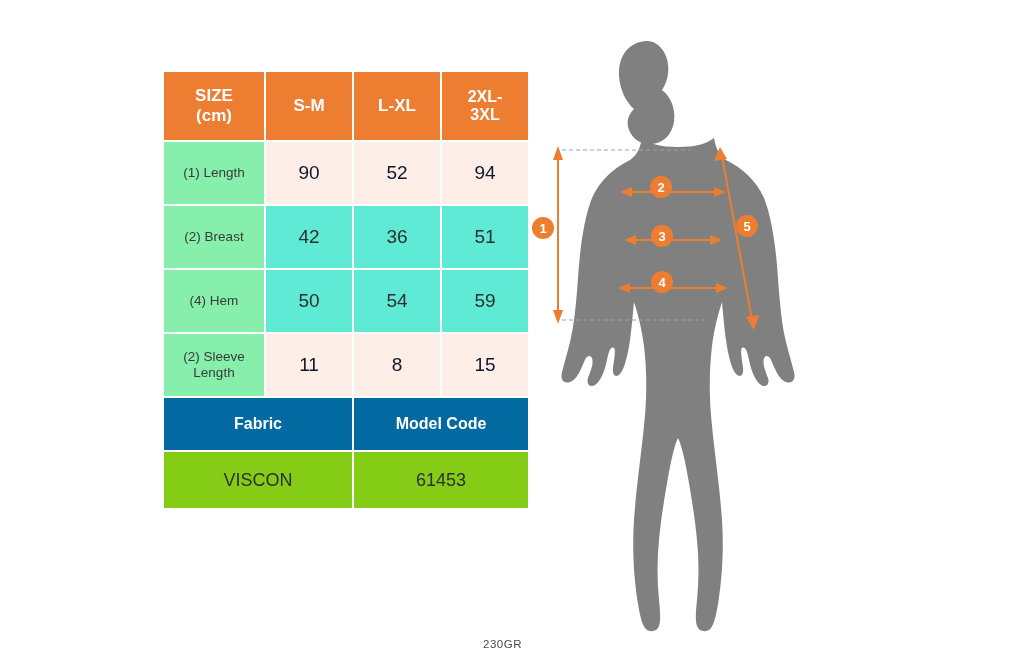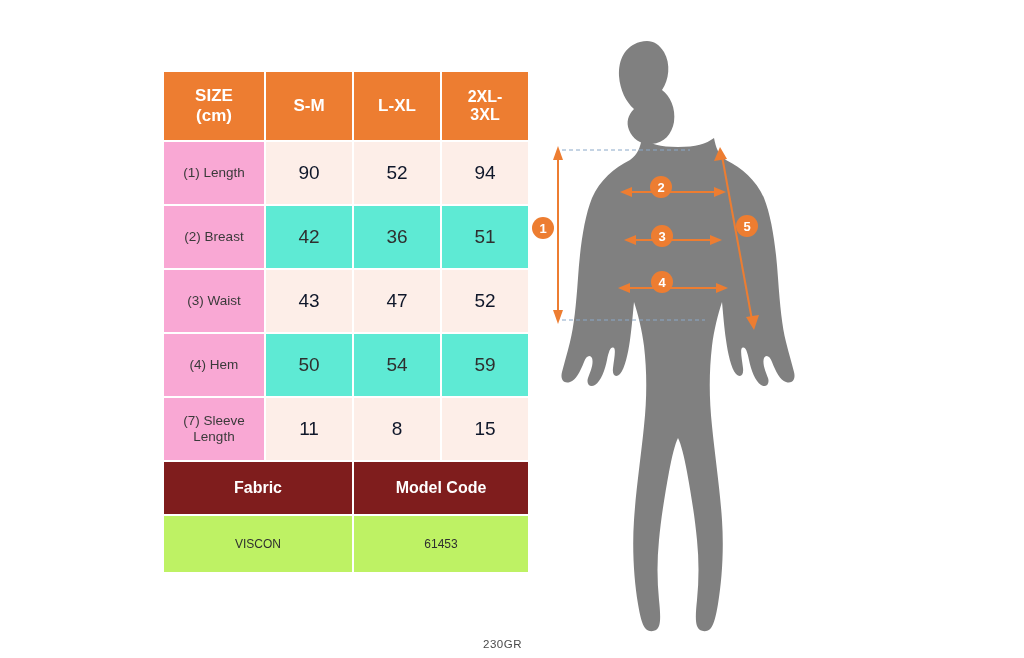--- a/index.html
+++ b/index.html
@@ -42,49 +42,49 @@
     color: #ffffff;
     font-weight: bold;
     font-size: 17px;
     height: 68px;
     line-height: 1.15;
   }
   .hdr-cell.small {
     font-size: 16px;
   }
   .row-label {
-    background: #f9a8d4;
+    background: #86efac;
     color: #3a3a3a;
     font-size: 13.5px;
     height: 62px;
     line-height: 1.2;
   }
   .val-alt {
     background: #fdeee8;
     color: #0f172a;
     font-size: 19px;
     height: 62px;
   }
   .val-white {
     background: #5eead4;
     color: #2f2f2f;
     font-size: 19px;
     height: 62px;
   }
   .footer-hdr {
-    background: #7f1d1d;
+    background: #0369a1;
     color: #ffffff;
     font-weight: bold;
     font-size: 16px;
     height: 52px;
   }
   .footer-val {
-    background: #bef264;
+    background: #84cc16;
     color: #2f2f2f;
-    font-size: 12px;
+    font-size: 18px;
     height: 56px;
   }
   .weight-note {
     position: absolute;
     left: 420px;
     top: 598px;
     width: 102px;
     text-align: right;
     font-size: 11.5px;
     color: #4a4a4a;
@@ -151,36 +151,30 @@
       <td class="val-alt">94</td>
     </tr>
 
     <tr>
       <td class="row-label">(2) Breast</td>
       <td class="val-white">42</td>
       <td class="val-white">36</td>
       <td class="val-white">51</td>
     </tr>
 
-    <tr>
-      <td class="row-label">(3) Waist</td>
-      <td class="val-alt">43</td>
-      <td class="val-alt">47</td>
-      <td class="val-alt">52</td>
-    </tr>
 
     <tr>
       <td class="row-label">(4) Hem</td>
       <td class="val-white">50</td>
       <td class="val-white">54</td>
       <td class="val-white">59</td>
     </tr>
 
     <tr>
-      <td class="row-label">(7) Sleeve Length</td>
+      <td class="row-label">(2) Sleeve Length</td>
       <td class="val-alt">11</td>
       <td class="val-alt">8</td>
       <td class="val-alt">15</td>
     </tr>
 
     <tr>
       <td class="footer-hdr" colspan="2">Fabric</td>
       <td class="footer-hdr" colspan="2">Model Code</td>
     </tr>
 

